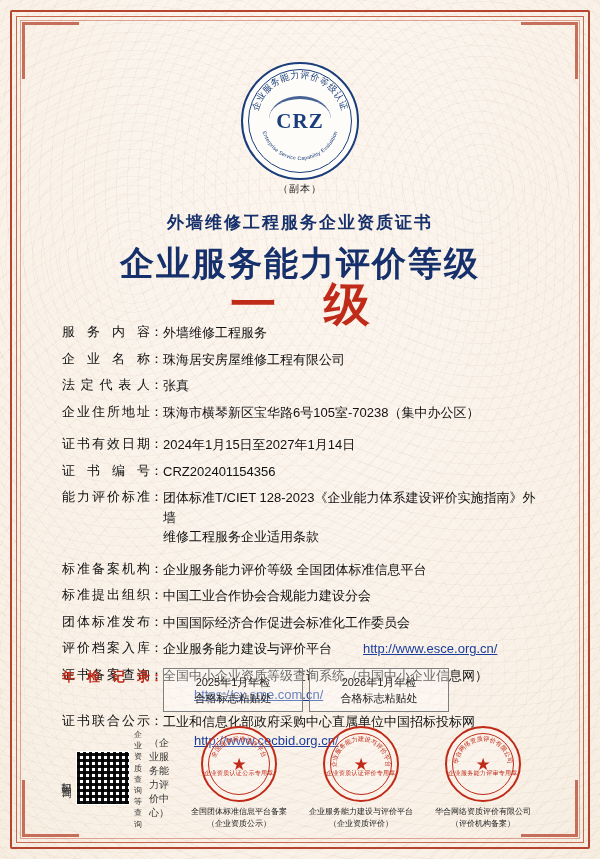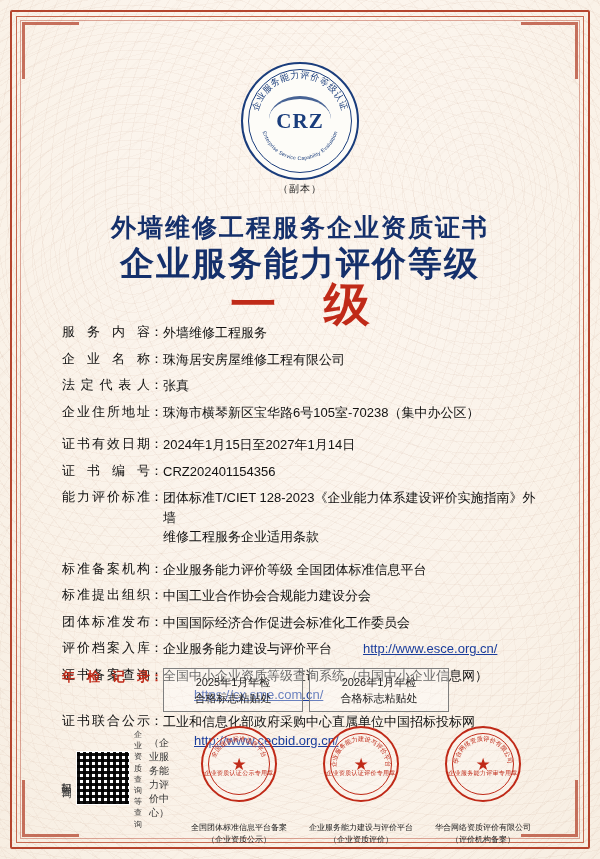--- a/index.html
+++ b/index.html
@@ -89,21 +89,21 @@
     fill:#1a3d7c;
   }
 
   
   .copy-label{
     position:absolute;top:182px;width:100%;text-align:center;
     font-size:10px;color:#222;letter-spacing:1px;
   }
   .title1{
     position:absolute;top:211px;width:100%;text-align:center;
-    font-size:25px;font-weight:bold;color:#15306b;letter-spacing:2px;
+    font-size:17px;font-weight:bold;color:#15306b;letter-spacing:2px;
   }
   .title2{
     position:absolute;top:241px;width:100%;text-align:center;
     font-size:34px;font-weight:bold;color:#15306b;letter-spacing:2px;
   }
   .grade{
     position:absolute;top:274px;width:100%;text-align:center;
     font-size:46px;font-weight:bold;color:#c02a18;letter-spacing:18px;
     text-indent:18px;
     font-family:"Liberation Serif","DejaVu Serif",serif;
@@ -183,21 +183,21 @@
   }
   .seal-star{
     position:absolute;left:50%;top:50%;transform:translate(-50%,-50%);
     color:#c02a18;font-size:17px;line-height:1;
   }
   .seal-mid{
     position:absolute;left:50%;top:62%;transform:translate(-50%,-50%);
     font-size:6px;color:#c02a18;white-space:nowrap;letter-spacing:.3px;
   }
   .seal svg text{fill:#c02a18;font-family:"Liberation Sans","DejaVu Sans",sans-serif;}
-  .seal-cap{font-size:8px;color:#222;text-align:center;margin-top:20px;line-height:1.45;}
+  .seal-cap{font-size:8px;color:#222;text-align:center;margin-top:4px;line-height:1.45;}
 </style>
 </head>
 <body>
 
 <div class="cert">
   <div class="bg-pattern"></div>
   <div class="border-outer"></div>
   <div class="border-inner"></div>
   <div class="border-inner2"></div>
   <div class="corner tl"></div>

